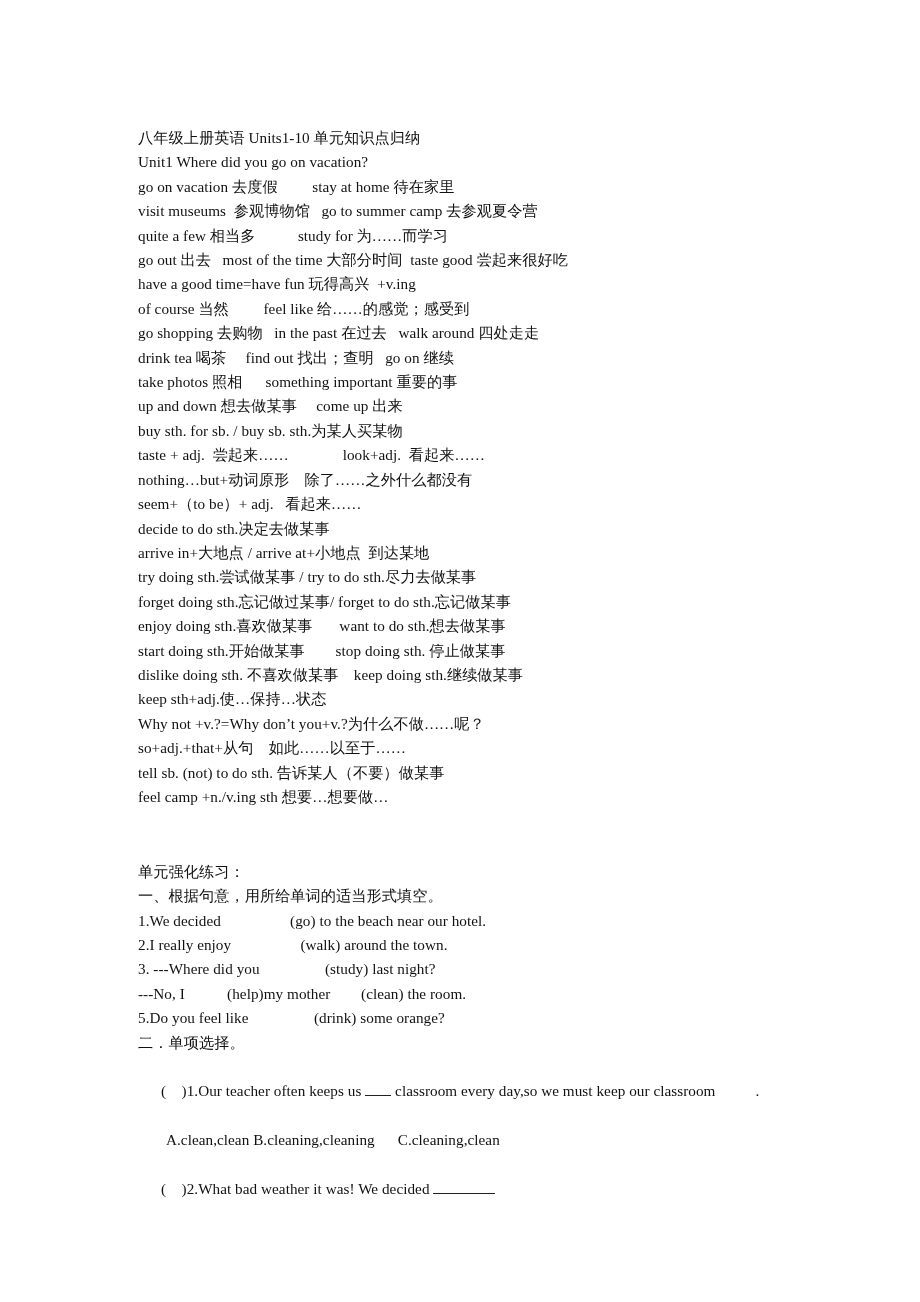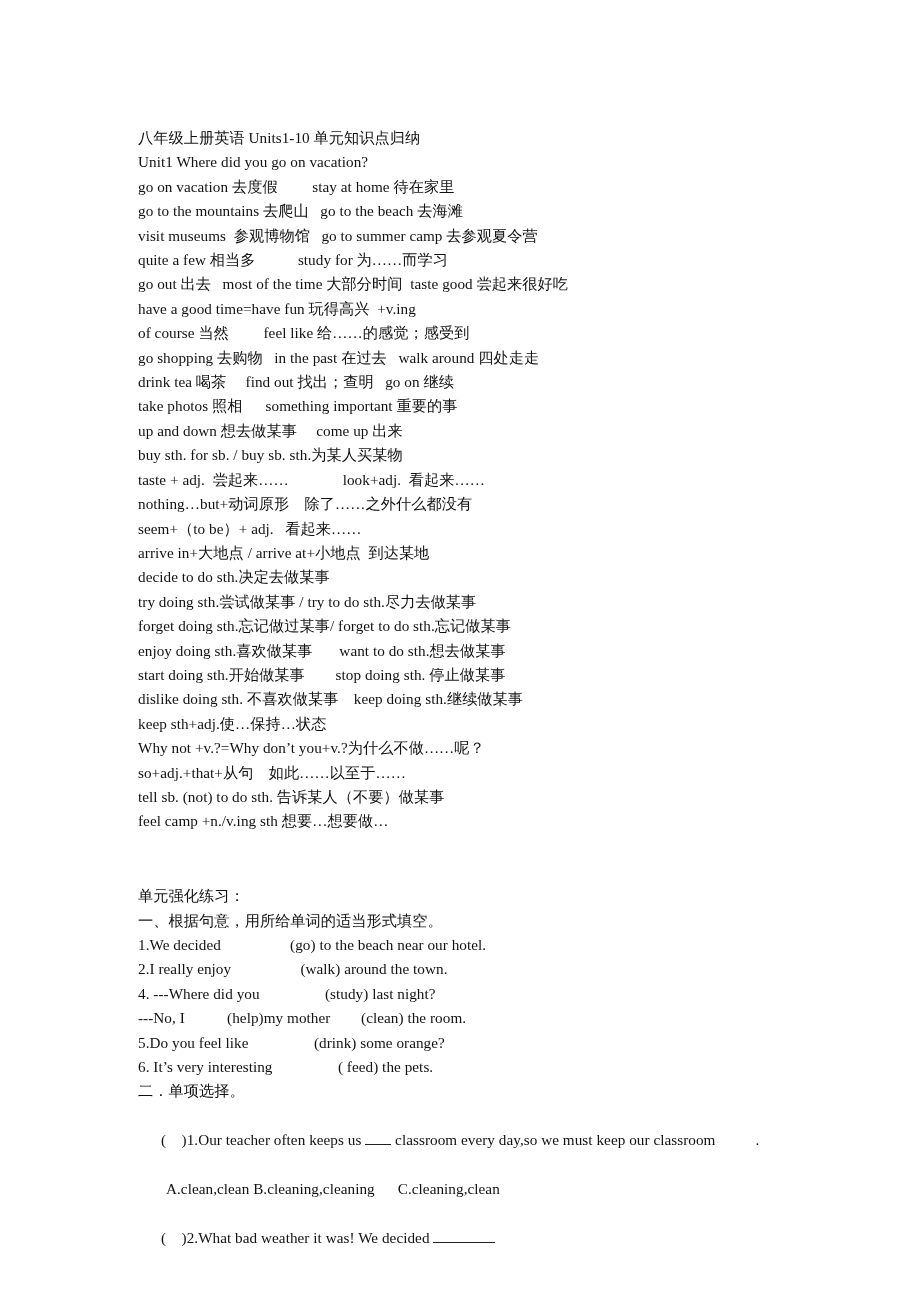--- a/index.html
+++ b/index.html
@@ -56,59 +56,57 @@
 </head>
 <body>
 
 <div class="page">
   <div class="doc-body">
 
     <div class="line">八年级上册英语 Units1-10 单元知识点归纳</div>
     <div class="line">Unit1 Where did you go on vacation?</div>
 
     <div class="line">go on vacation 去度假         stay at home 待在家里</div>
-    <div class="line">go to the mountains 去爬山   go to the beach 去海滩</div>
     <div class="line">visit museums  参观博物馆   go to summer camp 去参观夏令营</div>
     <div class="line">quite a few 相当多           study for 为……而学习</div>
     <div class="line">go out 出去   most of the time 大部分时间  taste good 尝起来很好吃</div>
     <div class="line">have a good time=have fun 玩得高兴  +v.ing</div>
     <div class="line">of course 当然         feel like 给……的感觉；感受到</div>
     <div class="line">go shopping 去购物   in the past 在过去   walk around 四处走走</div>
     <div class="line">drink tea 喝茶     find out 找出；查明   go on 继续</div>
     <div class="line">take photos 照相      something important 重要的事</div>
     <div class="line">up and down 想去做某事     come up 出来</div>
     <div class="line">buy sth. for sb. / buy sb. sth.为某人买某物</div>
     <div class="line">taste + adj.  尝起来……              look+adj.  看起来……</div>
     <div class="line">nothing…but+动词原形    除了……之外什么都没有</div>
     <div class="line">seem+（to be）+ adj.   看起来……</div>
+    <div class="line">decide to do sth.决定去做某事</div>
     <div class="line">arrive in+大地点 / arrive at+小地点  到达某地</div>
-    <div class="line">decide to do sth.决定去做某事</div>
     <div class="line">try doing sth.尝试做某事 / try to do sth.尽力去做某事</div>
     <div class="line">forget doing sth.忘记做过某事/ forget to do sth.忘记做某事</div>
     <div class="line">enjoy doing sth.喜欢做某事       want to do sth.想去做某事</div>
     <div class="line">start doing sth.开始做某事        stop doing sth. 停止做某事</div>
     <div class="line">dislike doing sth. 不喜欢做某事    keep doing sth.继续做某事</div>
     <div class="line">keep sth+adj.使…保持…状态</div>
     <div class="line">Why not +v.?=Why don’t you+v.?为什么不做……呢？</div>
     <div class="line">so+adj.+that+从句    如此……以至于……</div>
     <div class="line">tell sb. (not) to do sth. 告诉某人（不要）做某事</div>
     <div class="line">feel camp +n./v.ing sth 想要…想要做…</div>
 
     <div class="line blank"></div>
     <div class="line gap-blank"></div>
 
     <div class="line">单元强化练习：</div>
     <div class="line">一、根据句意，用所给单词的适当形式填空。</div>
 
     <div class="line">1.We decided                  (go) to the beach near our hotel.</div>
     <div class="line">2.I really enjoy                  (walk) around the town.</div>
-    <div class="line">4. ---Where did you                 (study) last night?</div>
+    <div class="line">3. ---Where did you                 (study) last night?</div>
     <div class="line">---No, I           (help)my mother        (clean) the room.</div>
     <div class="line">5.Do you feel like                 (drink) some orange?</div>
-    <div class="line">6. It’s very interesting                 ( feed) the pets.</div>
 
     <div class="line">二．单项选择。</div>
 
     <div class="line">
       <span>(    )1.Our teacher often keeps us </span><span class="blank-ul w-short"></span><span> classroom every day,so we must keep our classroom</span><span style="display:inline-block;width:40px"></span><span>.</span>
     </div>
     <div class="line" style="padding-left:28px">A.clean,clean B.cleaning,cleaning      C.cleaning,clean</div>
 
     <div class="line">
       <span>(    )2.What bad weather it was! We decided </span><span class="blank-ul w-med"></span>

